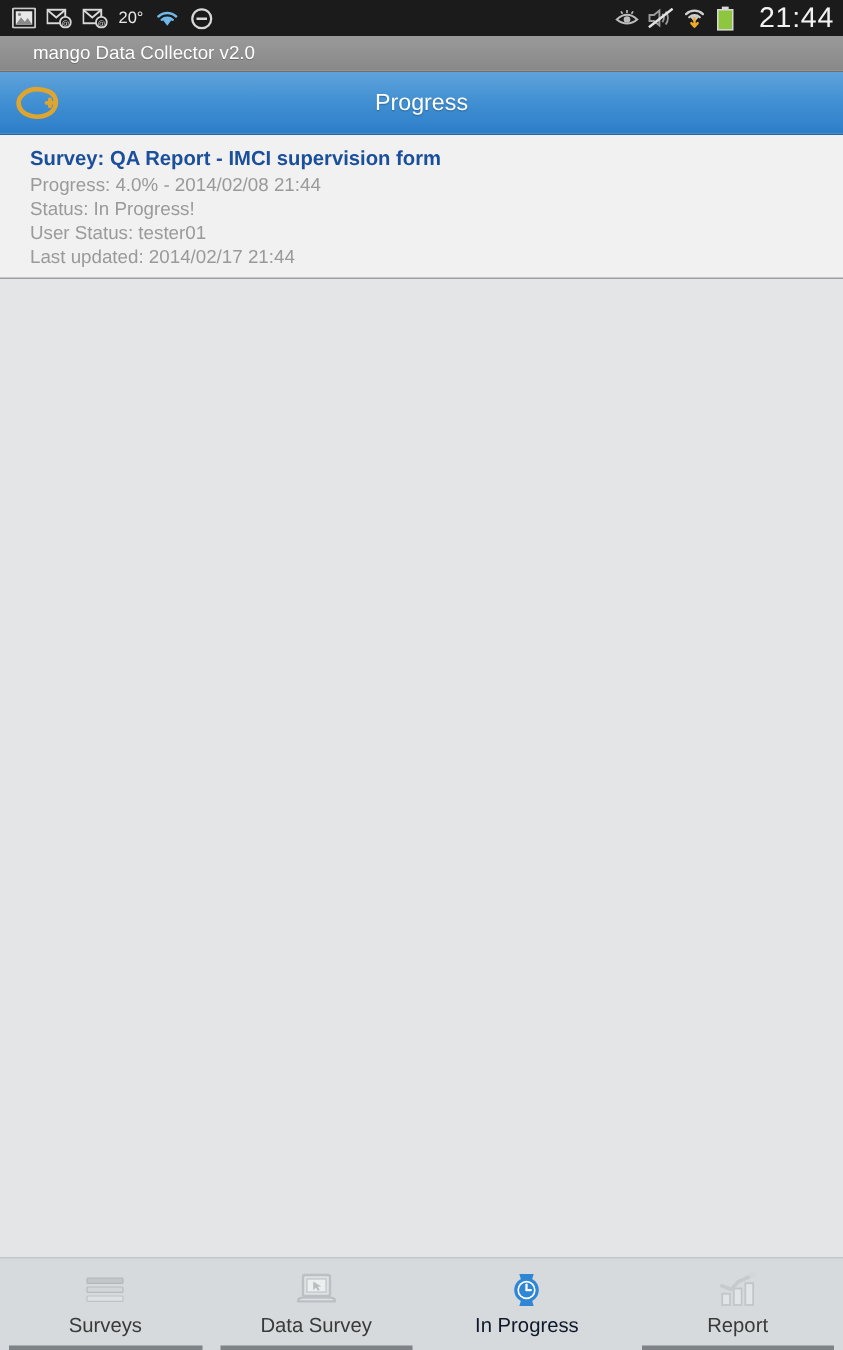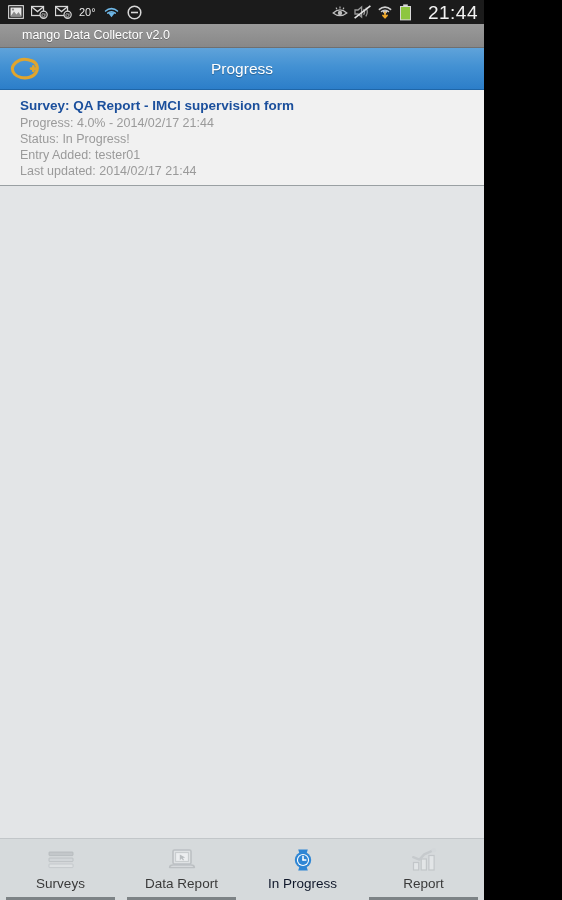--- a/index.html
+++ b/index.html
@@ -5,21 +5,21 @@
   html, body {
     margin: 0;
     padding: 0;
     background: #000;
   }
   body {
     font-family: "Liberation Sans", sans-serif;
   }
   #screen {
     position: relative;
-    width: 484px;
+    width: 562px;
     height: 900px;
     overflow: hidden;
     background: #e3e5e7;
     display: flex;
     flex-direction: column;
   }
 
   
   .statusbar {
     height: 24px;
@@ -276,23 +276,23 @@
         <line x1="22.0" y1="12.6" x2="26.6" y2="12.6" stroke="#e0a52e" stroke-width="2.6" stroke-linecap="round"></line>
         <line x1="24.3" y1="10.3" x2="24.3" y2="14.9" stroke="#e0a52e" stroke-width="2.6" stroke-linecap="round"></line>
       </svg>
     </span>
     <div class="ab-title">Progress</div>
   </div>
 
   <div class="content">
     <div class="list-item">
       <div class="li-title">Survey: QA Report - IMCI supervision form</div>
-      <div class="li-line">Progress: 4.0% - 2014/02/17 21:44</div>
+      <div class="li-line">Progress: 4.0% - 2014/02/08 21:44</div>
       <div class="li-line">Status: In Progress!</div>
-      <div class="li-line">Entry Added: tester01</div>
+      <div class="li-line">User Status: tester01</div>
       <div class="li-line">Last updated: 2014/02/17 21:44</div>
     </div>
   </div>
 
   <div class="tabbar">
 
     <div class="tab">
       <span class="tab-icon">
         <svg width="30" height="26" viewBox="0 0 30 26">
           <rect x="3" y="5" width="24" height="3.6" rx="0.6" fill="#c3c7ca" stroke="#b3b7ba" stroke-width="0.8"></rect>
@@ -305,21 +305,21 @@
 
     <div class="tab">
       <span class="tab-icon">
         <svg width="32" height="28" viewBox="0 0 32 28">
           <rect x="7" y="4" width="18" height="14" rx="1.4" fill="#dfe2e4" stroke="#bcc0c3" stroke-width="1.6"></rect>
           <rect x="9.6" y="6.6" width="12.8" height="8.8" fill="#eceef0" stroke="#c6cacd" stroke-width="1"></rect>
           <path d="M13.8 8.4 L13.8 14.2 L15.6 12.4 L17.0 14.6 L18.1 13.9 L16.8 11.9 L19.2 11.6 Z" fill="#b9bdc0"></path>
           <path d="M3.6 21.6 C3.6 19.8 5.2 19.0 7.0 19.0 L25.0 19.0 C26.8 19.0 28.4 19.8 28.4 21.6 Z" fill="#dfe2e4" stroke="#bcc0c3" stroke-width="1.5" stroke-linejoin="round"></path>
         </svg>
       </span>
-      <span class="tab-label">Data Report</span>
+      <span class="tab-label">Data Survey</span>
     </div>
 
     <div class="tab selected">
       <span class="tab-icon">
         <svg width="30" height="28" viewBox="0 0 30 28">
           <path d="M10.2 3.4 L19.8 3.4 L18.2 8.6 L11.8 8.6 Z" fill="#2f86d4"></path>
           <path d="M11.8 19.4 L18.2 19.4 L19.8 24.6 L10.2 24.6 Z" fill="#2f86d4"></path>
           <circle cx="15" cy="14" r="8.2" fill="#2f86d4"></circle>
           <circle cx="15" cy="14" r="6.1" fill="#ffffff"></circle>
           <circle cx="15" cy="14" r="5.0" fill="#2f86d4"></circle>

